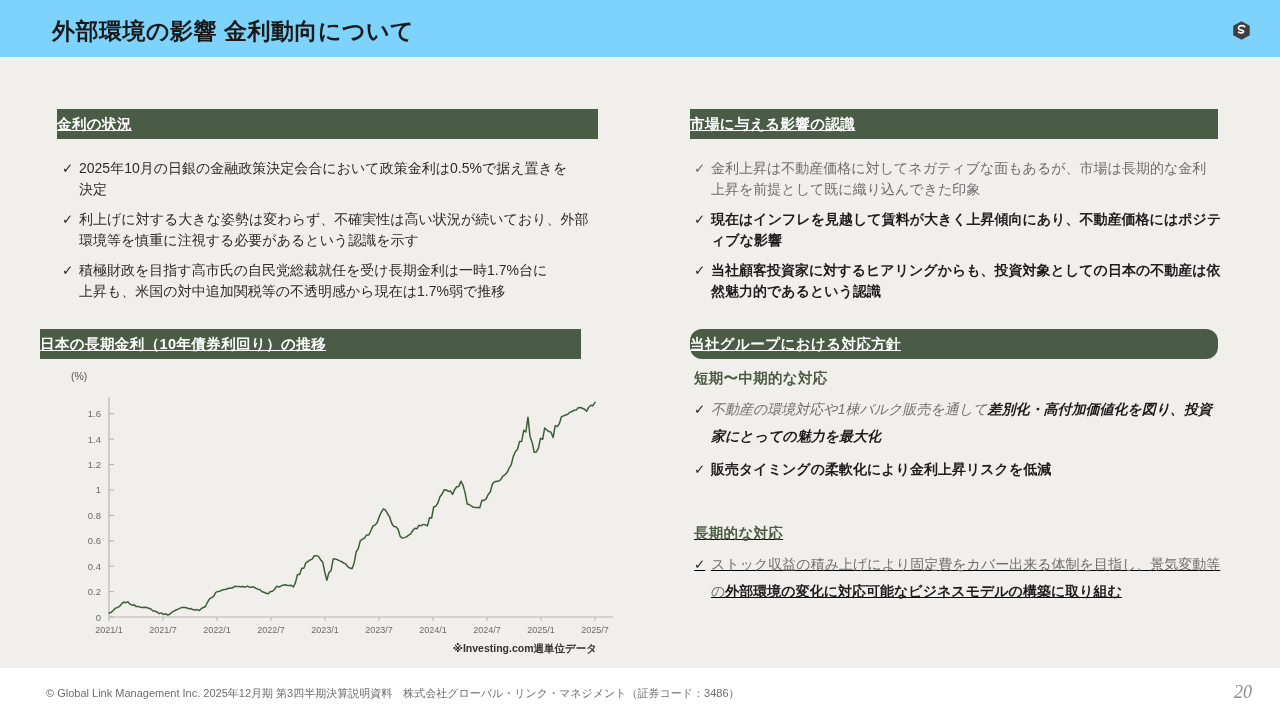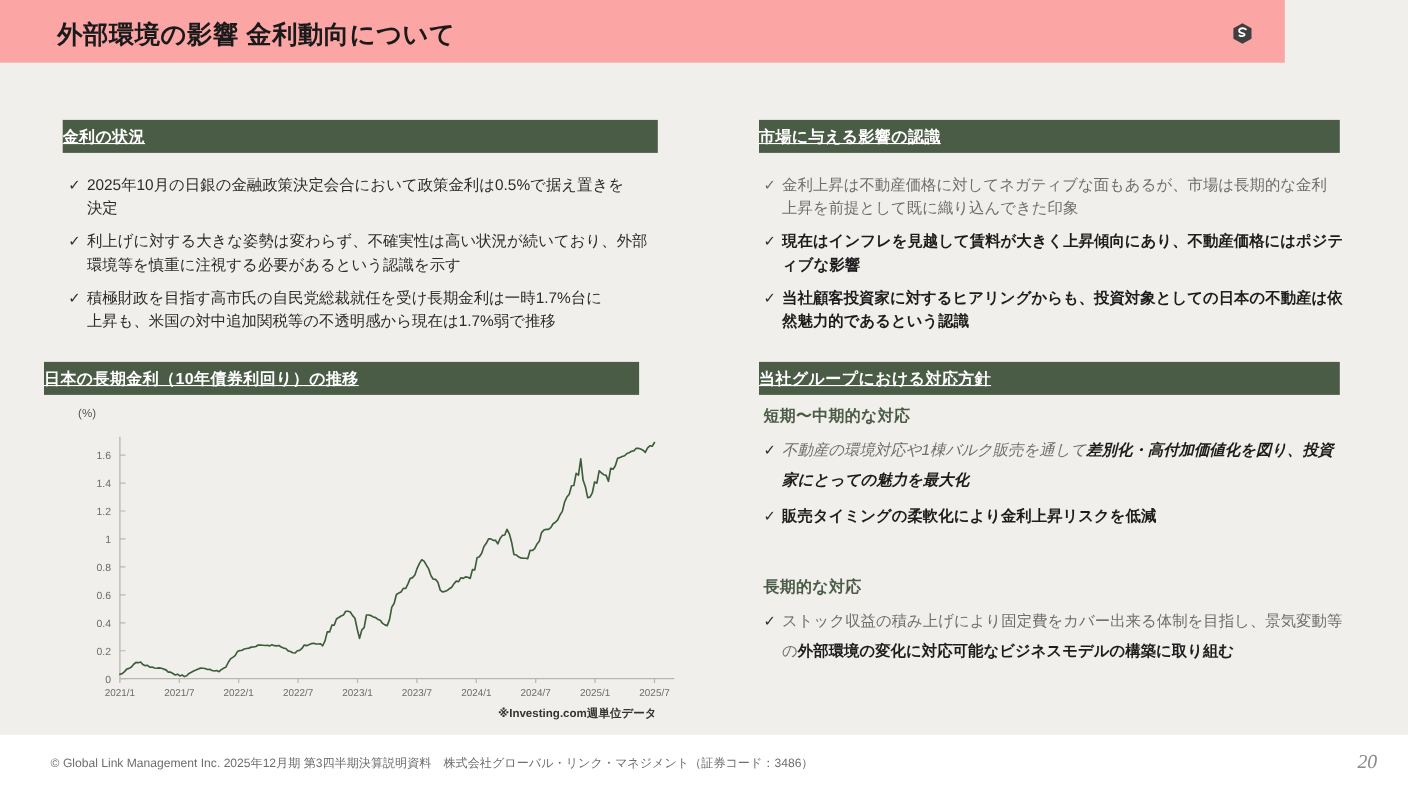--- a/index.html
+++ b/index.html
@@ -6,22 +6,22 @@
   html, body {
     width: 1280px; height: 720px;
     font-family: "Liberation Sans", "DejaVu Sans", sans-serif;
     background: #ffffff;
     overflow: hidden;
   }
   .slide { position: relative; width: 1280px; height: 720px; background: #f1efeb; }
 
   
   .header {
-    position: absolute; left: 0; top: 0; width: 1168px; height: 57px;
-    background: #fca5a5;
+    position: absolute; left: 0; top: 0; width: 1280px; height: 57px;
+    background: #7dd3fc;
   }
   .header-title {
     position: absolute; left: 52px; top: 16px;
     font-size: 23px; font-weight: bold; color: #1a1a1a; letter-spacing: .5px;
     white-space: nowrap;
   }
   .logo-wrap {
     position: absolute; right: 28px; top: 20px;
     display: flex; align-items: center; gap: 9px;
   }
@@ -191,41 +191,41 @@
       <span class="check">✓</span>
       <span class="btext" style="width:513px; font-weight:bold; color:#1d1d1d;">現在はインフレを見越して賃料が大きく上昇傾向にあり、不動産価格にはポジティブな影響</span>
     </div>
 
     <div class="bullet">
       <span class="check">✓</span>
       <span class="btext" style="width:513px; font-weight:bold; color:#1d1d1d;">当社顧客投資家に対するヒアリングからも、投資対象としての日本の不動産は依然魅力的であるという認識</span>
     </div>
   </div>
 
-  <div class="bar" style="left:690px; top:329px; width:528px;">
+  <div class="bar" style="left:690px; top:329px; width:528px;border-radius:12px;">
     <span class="bar-label">当社グループにおける対応方針</span>
   </div>
 
   <div style="position:absolute; left:694px; top:369px; width:528px;">
     <div class="subhead">短期〜中期的な対応</div>
 
     <div class="bullets loose" style="position:relative; left:0; top:0;">
       <div class="bullet">
         <span class="check">✓</span>
         <span class="btext muted" style="width:510px;font-style:italic;"><span>不動産の環境対応や1棟バルク販売を通して</span><b>差別化・高付加価値化を図り、投資家にとっての魅力を最大化</b></span>
       </div>
 
       <div class="bullet">
         <span class="check">✓</span>
         <span class="btext" style="width:510px;"><b>販売タイミングの柔軟化により金利上昇リスクを低減</b></span>
       </div>
     </div>
   </div>
 
-  <div style="position:absolute; left:694px; top:524px; width:528px;">
+  <div style="position:absolute; left:694px; top:524px; width:528px;text-decoration:underline;">
     <div class="subhead">長期的な対応</div>
 
     <div class="bullets loose" style="position:relative; left:0; top:0;">
       <div class="bullet">
         <span class="check">✓</span>
         <span class="btext muted" style="width:512px;"><span>ストック収益の積み上げにより固定費をカバー出来る体制を目指し、景気変動等の</span><b>外部環境の変化に対応可能なビジネスモデルの構築に取り組む</b></span>
       </div>
     </div>
   </div>
 

